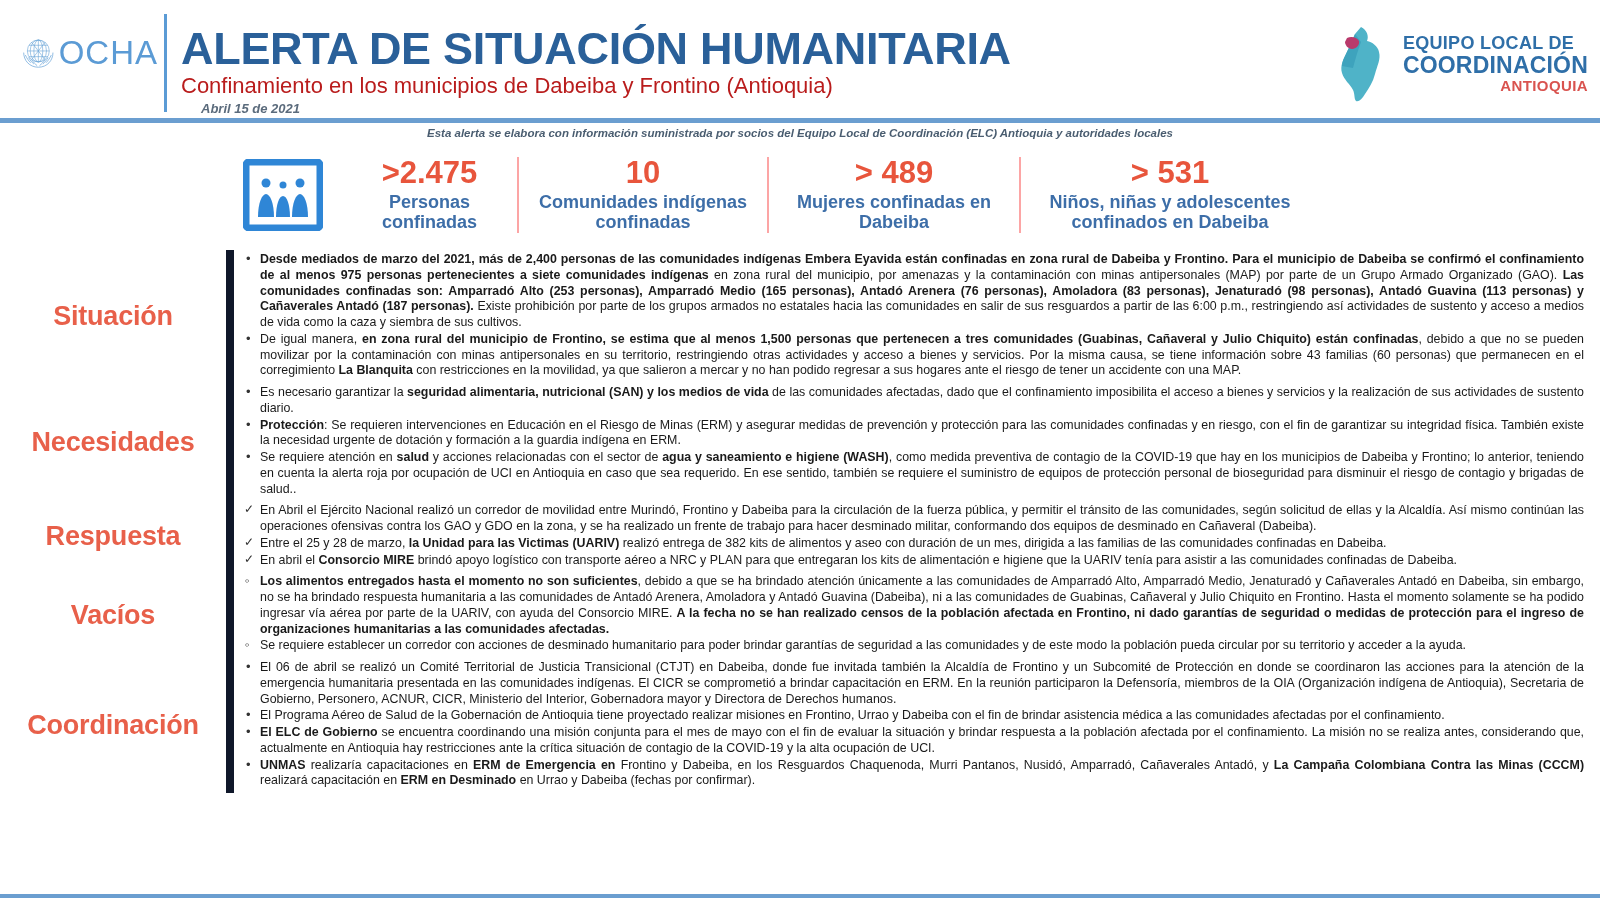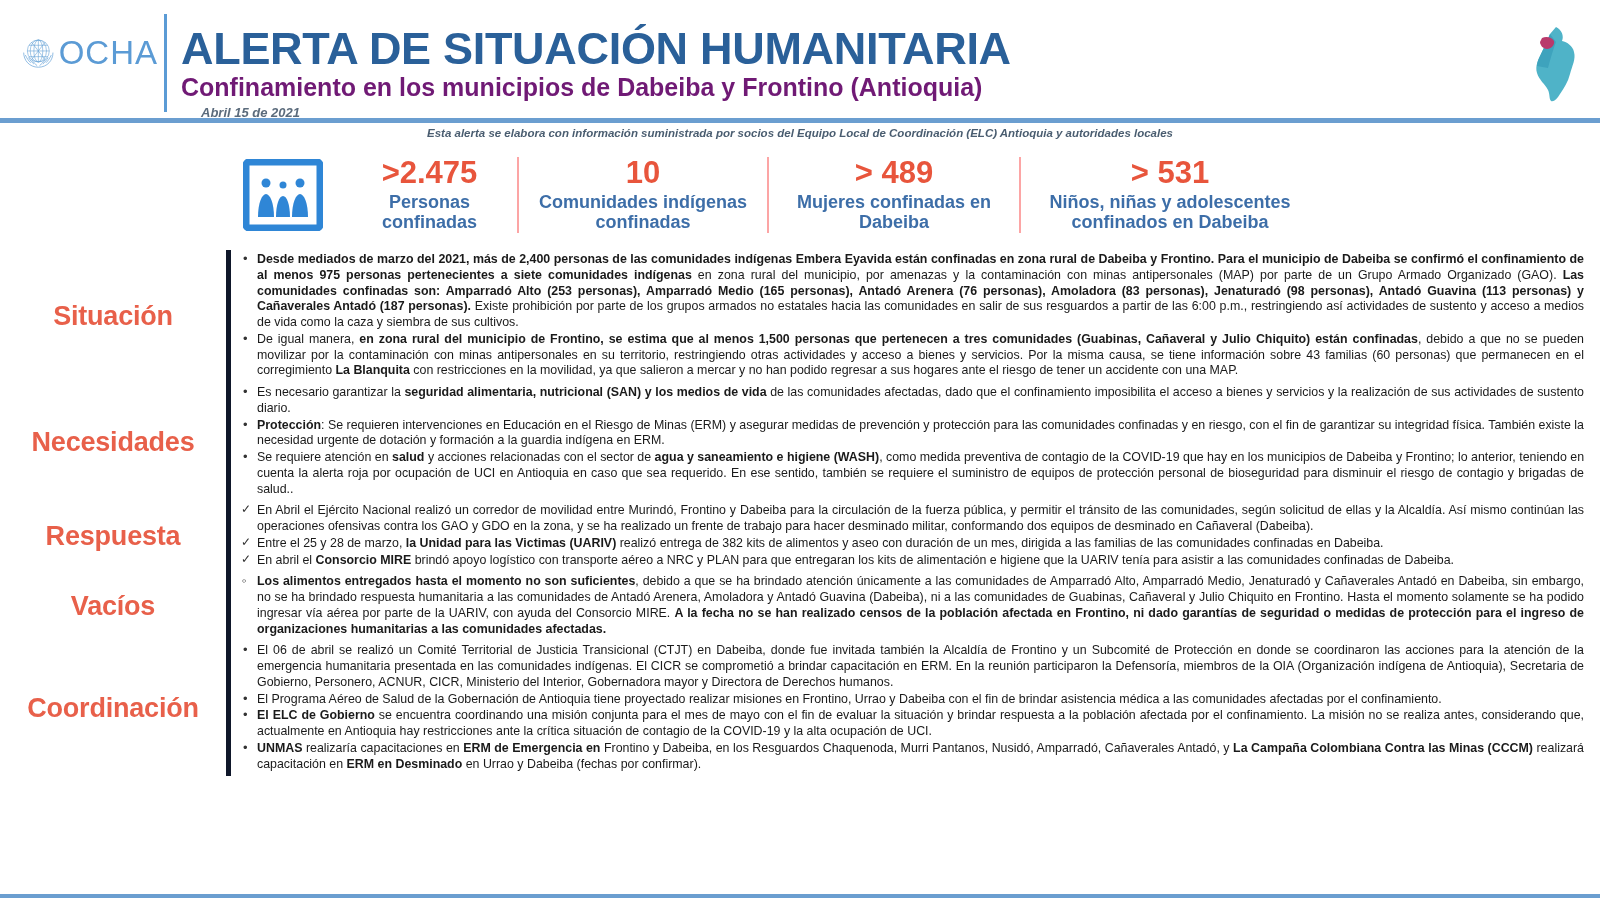--- a/index.html
+++ b/index.html
@@ -56,23 +56,23 @@
   .titles { flex: 1 1 auto; padding-top: 18px; min-width: 0;}
   .title-main {
     color: #2a6099;
     font-size: 45px;
     font-weight: bold;
     line-height: 1.02;
     letter-spacing: -0.3px;
     white-space: nowrap;
   }
   .title-sub {
-    color: #701a75;
-    font-size: 25px;
-    font-weight: 700;
+    color: #b91c1c;
+    font-size: 22px;
+    font-weight: 400;
     line-height: 1.15;
     margin-top: 1px;
     white-space: nowrap;
   }
   .title-date {
     color: #5b6b7c;
     font-size: 13px;
     font-style: italic;
     font-weight: bold;
     margin-top: 3px;
@@ -173,21 +173,21 @@
     font-size: 27px;
     text-align: center;
     display: flex;
     align-items: center;
     justify-content: center;
     align-self: stretch;
     letter-spacing: -0.2px;
   }
   .sec-body {
     flex: 1 1 auto;
-    border-left: 5px solid #0f172a;
+    border-left: 8px solid #0f172a;
     padding: 2px 6px 3px 4px;
     min-width: 0;
   }
   ul.bullets { list-style: none; margin: 0; padding: 0; }
   ul.bullets > li {
     position: relative;
     padding-left: 22px;
     margin: 0 0 1px 0;
     font-size: 12.4px;
     line-height: 1.27;
@@ -252,20 +252,25 @@
 
     <div class="elc-block">
       <svg class="elc-map" viewBox="0 0 62 80">
         <path d="M30 3 C36 6 38 12 36 17 C41 18 47 22 48 28 C50 35 46 42 44 50
                  C42 58 38 64 34 70 C31 75 28 78 25 77 C23 75 24 70 22 66
                  C19 60 13 56 11 49 C9 42 12 36 15 30 C18 24 21 17 24 10 Z" fill="#4fb3c8"></path>
         <path d="M24 10 C21 17 18 24 15 30 C13 34 11 38 11 42 L22 44
                  C24 36 27 26 30 18 Z" fill="#3ea3bd"></path>
         <path d="M16 14 C20 12 26 13 28 17 C29 21 25 25 21 25 C17 25 14 21 14 18 Z" fill="#b9396b"></path>
       </svg>
+      <div class="elc-text">
+        <div class="elc-l1">EQUIPO LOCAL DE</div>
+        <div class="elc-l2">COORDINACIÓN</div>
+        <div class="elc-l3">ANTIOQUIA</div>
+      </div>
     </div>
   </div>
 
   <div class="blue-rule"></div>
 
   <div class="source-note">Esta alerta se elabora con información suministrada por socios del Equipo Local de Coordinación (ELC) Antioquia y autoridades locales</div>
 
   <div class="kpis">
     <div class="kpi-icon">
       <svg width="80" height="72" viewBox="0 0 80 72">
@@ -340,20 +345,21 @@
             <li>Entre el 25 y 28 de marzo, <b>la Unidad para las Victimas (UARIV)</b> realizó entrega de 382 kits de alimentos y aseo con duración de un mes, dirigida a las familias de las comunidades confinadas en Dabeiba.</li>
             <li>En abril el <b>Consorcio MIRE</b> brindó apoyo logístico con transporte aéreo a NRC y PLAN para que entregaran los kits de alimentación e higiene que la UARIV tenía para asistir a las comunidades confinadas de Dabeiba.</li>
           </ul>
         </div>
       </div>
       <div class="section">
         <div class="sec-label">Vacíos</div>
         <div class="sec-body">
           <ul class="bullets circle">
             <li><b>Los alimentos entregados hasta el momento no son suficientes</b>, debido a que se ha brindado atención únicamente a las comunidades de Amparradó Alto, Amparradó Medio, Jenaturadó y Cañaverales Antadó en Dabeiba, sin embargo, no se ha brindado respuesta humanitaria a las comunidades de Antadó Arenera, Amoladora y Antadó Guavina (Dabeiba), ni a las comunidades de Guabinas, Cañaveral y Julio Chiquito en Frontino. Hasta el momento solamente se ha podido ingresar vía aérea por parte de la UARIV, con ayuda del Consorcio MIRE. <b>A la fecha no se han realizado censos de la población afectada en Frontino, ni dado garantías de seguridad o medidas de protección para el ingreso de organizaciones humanitarias a las comunidades afectadas.</b></li>
+            <li>Se requiere establecer un corredor con acciones de desminado humanitario para poder brindar garantías de seguridad a las comunidades y de este modo la población pueda circular por su territorio y acceder a la ayuda.</li>
           </ul>
         </div>
       </div>
       <div class="section">
         <div class="sec-label">Coordinación</div>
         <div class="sec-body">
           <ul class="bullets">
             <li>El 06 de abril se realizó un Comité Territorial de Justicia Transicional (CTJT) en Dabeiba, donde fue invitada también la Alcaldía de Frontino y un Subcomité de Protección en donde se coordinaron las acciones para la atención de la emergencia humanitaria presentada en las comunidades indígenas. El CICR se comprometió a brindar capacitación en ERM. En la reunión participaron la Defensoría, miembros de la OIA (Organización indígena de Antioquia), Secretaria de Gobierno, Personero, ACNUR, CICR, Ministerio del Interior, Gobernadora mayor y Directora de Derechos humanos.</li>
             <li>El Programa Aéreo de Salud de la Gobernación de Antioquia tiene proyectado realizar misiones en Frontino, Urrao y Dabeiba con el fin de brindar asistencia médica a las comunidades afectadas por el confinamiento.</li>
             <li><b>El ELC de Gobierno</b> se encuentra coordinando una misión conjunta para el mes de mayo con el fin de evaluar la situación y brindar respuesta a la población afectada por el confinamiento. La misión no se realiza antes, considerando que, actualmente en Antioquia hay restricciones ante la crítica situación de contagio de la COVID-19 y la alta ocupación de UCI.</li>

